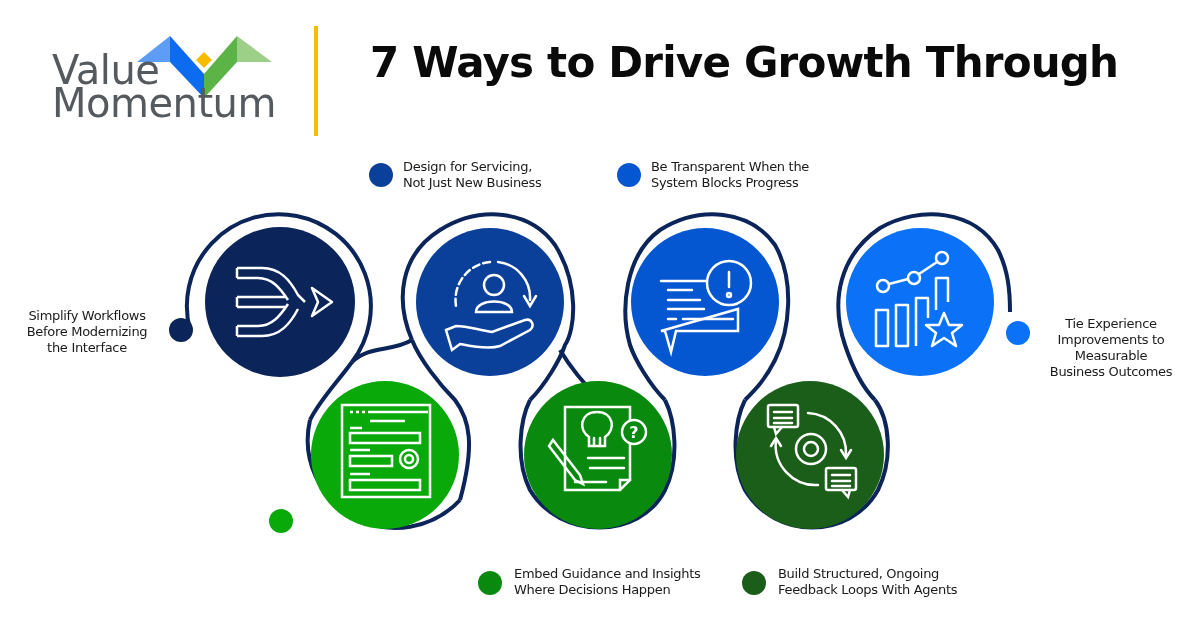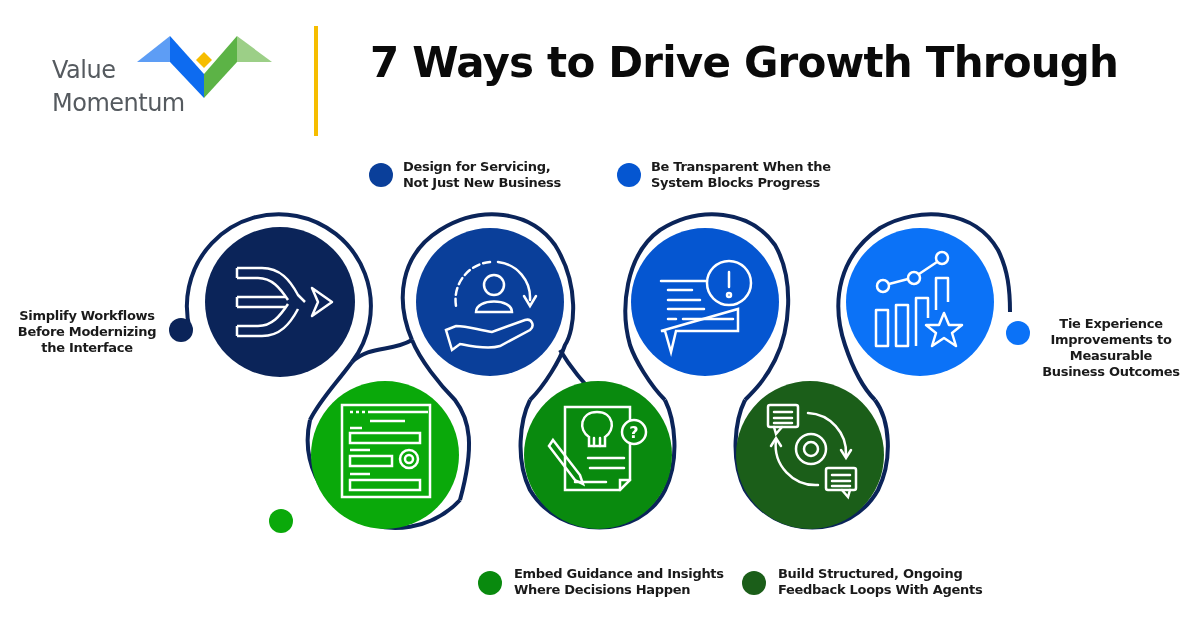--- a/index.html
+++ b/index.html
@@ -1,29 +1,29 @@
 <!DOCTYPE html>
 <html><head>
   <meta charset="utf-8">
   <style>
     html, body { margin: 0; padding: 0; }
     body {
       width: 1200px; height: 630px; background: #ffffff; position: relative; overflow: hidden;
       font-family: "Liberation Sans", sans-serif; color: #111111;
     }
     .logo { position: absolute; left: 52px; top: 36px; width: 230px; height: 100px; }
-    .logo-text { position: absolute; left: 0; top: 18px; font-family: "DejaVu Sans", sans-serif; font-size: 24px; line-height: 33px; color: #555a5f; letter-spacing: -0.5px; }
+    .logo-text { position: absolute; left: 0; top: 18px; font-family: "DejaVu Sans", sans-serif; font-size: 40px; line-height: 33px; color: #555a5f; letter-spacing: -0.5px; }
     .logo-mark { position: absolute; left: 80px; top: 0; }
     .divider { position: absolute; left: 314px; top: 26px; width: 4px; height: 110px; background: #f6bd00; }
     .title { position: absolute; left: 370px; top: 40px; font-family: "DejaVu Sans", sans-serif; font-weight: bold; font-size: 42px; line-height: 46px; color: #0a0a0a; letter-spacing: -0.8px; }
     .title div { white-space: nowrap; }
     .diagram { position: absolute; left: 0; top: 0; }
     .label { position: absolute; font-family: "DejaVu Sans", sans-serif; font-size: 13px; line-height: 16px; color: #1a1a1a; letter-spacing: -0.3px; }
     .label.center { text-align: center; }
-    .label div { white-space: nowrap; font-weight: bold; }
+    .label div { white-space: nowrap; }
     .dot { position: absolute; width: 24px; height: 24px; border-radius: 50%; }
   </style>
 </head>
 <body>
 
 <div class="logo">
   <svg class="logo-mark" width="150" height="62" viewBox="0 0 150 62">
     <polygon points="5,26 38,0 38,26" fill="#5d9df5"></polygon>
     <polygon points="38,0 72,38 72,62 38,26" fill="#0d6bf0"></polygon>
     <polygon points="72,38 105,0 105,26 72,62" fill="#5cb346"></polygon>

